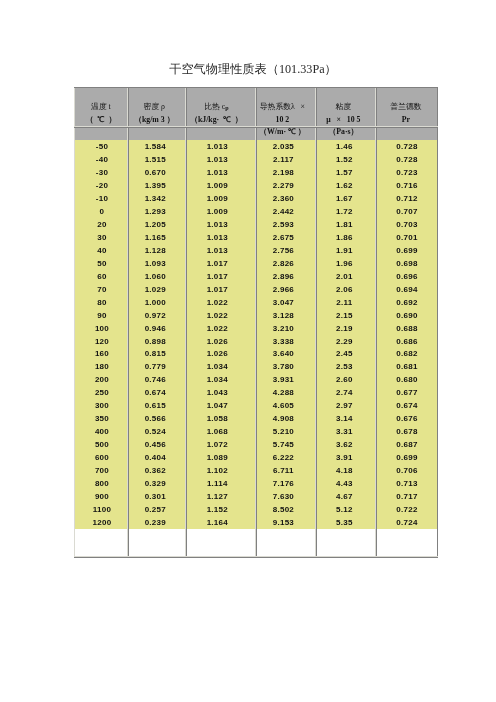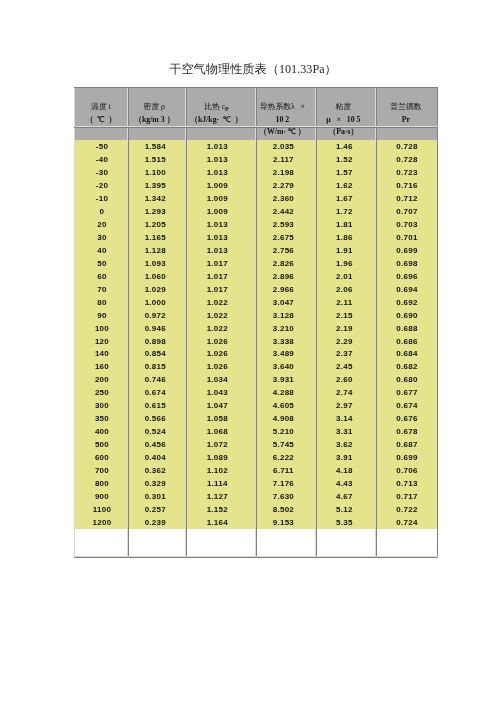--- a/index.html
+++ b/index.html
@@ -71,21 +71,21 @@
 <tr>
           <td class="c1">-40</td>
           <td class="c2">1.515</td>
           <td class="c3">1.013</td>
           <td class="c4">2.117</td>
           <td class="c5">1.52</td>
           <td class="c6">0.728</td>
         </tr>
 <tr>
           <td class="c1">-30</td>
-          <td class="c2">1.100</td>
+          <td class="c2">0.670</td>
           <td class="c3">1.013</td>
           <td class="c4">2.198</td>
           <td class="c5">1.57</td>
           <td class="c6">0.723</td>
         </tr>
 <tr>
           <td class="c1">-20</td>
           <td class="c2">1.395</td>
           <td class="c3">1.009</td>
           <td class="c4">2.279</td>
@@ -182,34 +182,34 @@
         </tr>
 <tr>
           <td class="c1">120</td>
           <td class="c2">0.898</td>
           <td class="c3">1.026</td>
           <td class="c4">3.338</td>
           <td class="c5">2.29</td>
           <td class="c6">0.686</td>
         </tr>
 <tr>
-          <td class="c1">140</td>
-          <td class="c2">0.854</td>
-          <td class="c3">1.026</td>
-          <td class="c4">3.489</td>
-          <td class="c5">2.37</td>
-          <td class="c6">0.684</td>
-        </tr>
-<tr>
           <td class="c1">160</td>
           <td class="c2">0.815</td>
           <td class="c3">1.026</td>
           <td class="c4">3.640</td>
           <td class="c5">2.45</td>
           <td class="c6">0.682</td>
+        </tr>
+<tr>
+          <td class="c1">180</td>
+          <td class="c2">0.779</td>
+          <td class="c3">1.034</td>
+          <td class="c4">3.780</td>
+          <td class="c5">2.53</td>
+          <td class="c6">0.681</td>
         </tr>
 <tr>
           <td class="c1">200</td>
           <td class="c2">0.746</td>
           <td class="c3">1.034</td>
           <td class="c4">3.931</td>
           <td class="c5">2.60</td>
           <td class="c6">0.680</td>
         </tr>
 <tr>

